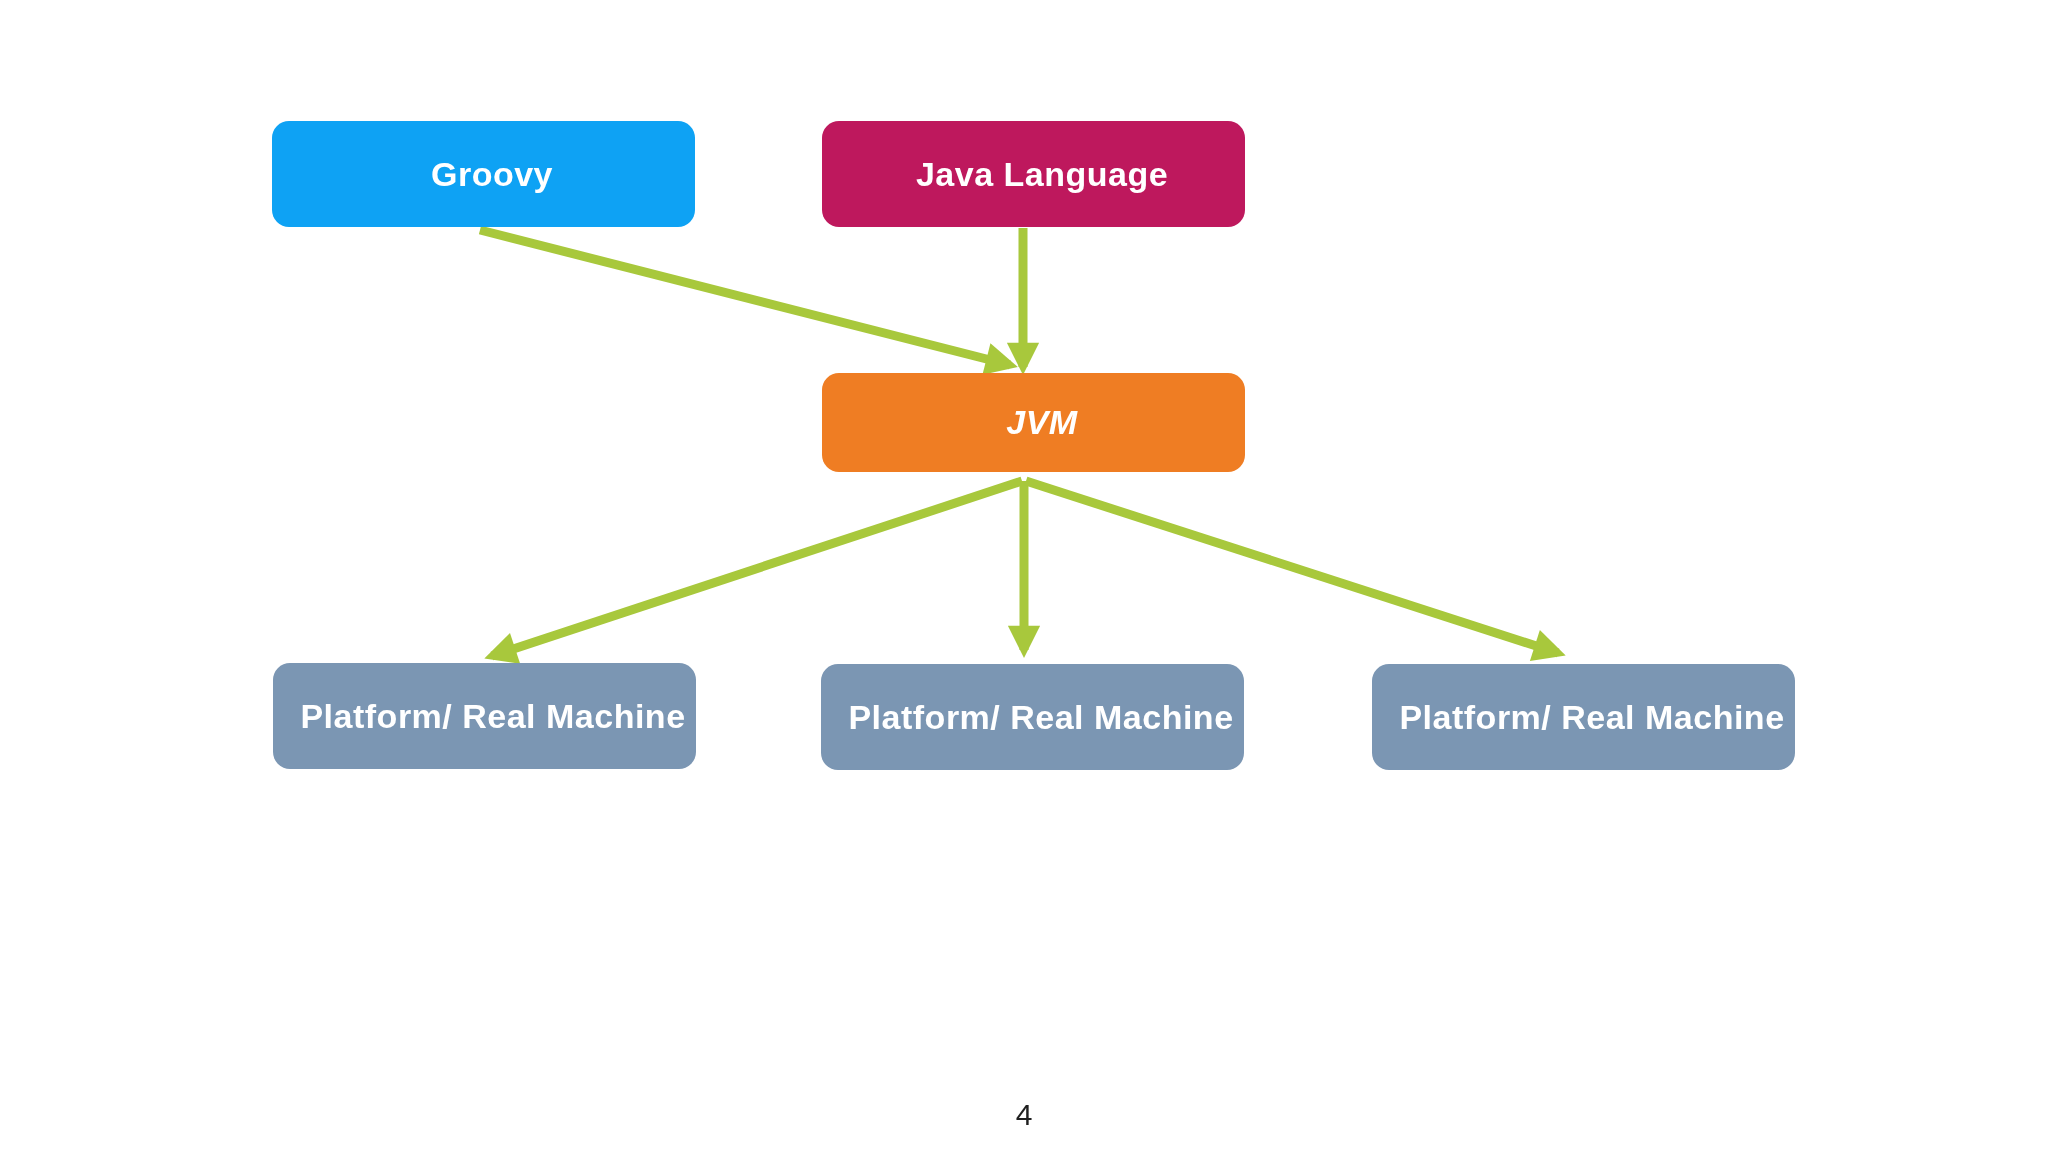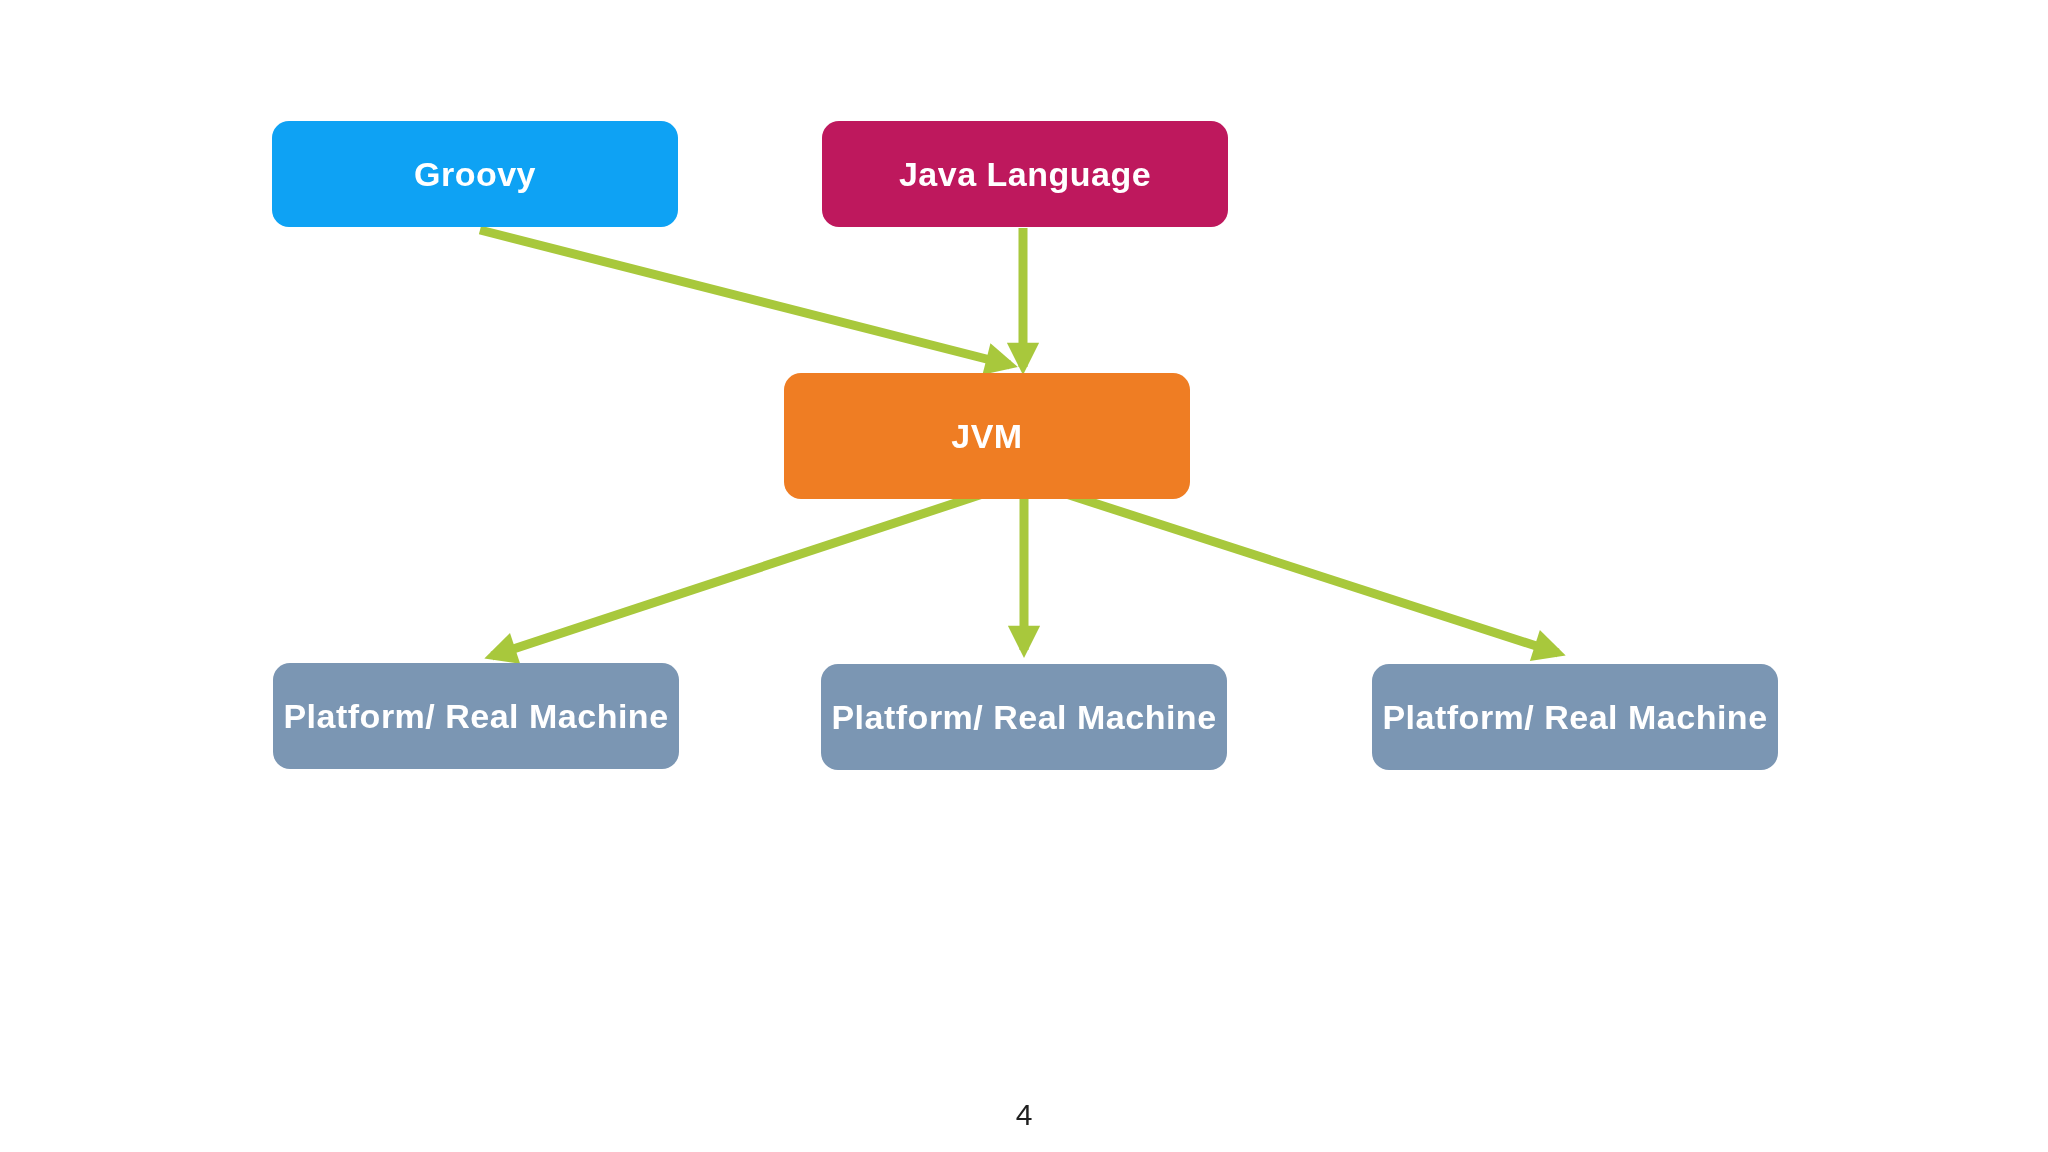--- a/index.html
+++ b/index.html
@@ -18,31 +18,32 @@
     overflow: hidden;
   }
   .node {
     position: absolute;
     width: 406px;
     height: 106px;
     border-radius: 17px;
     display: flex;
     align-items: center;
     justify-content: center;
+    padding-left: 17px;
   }
   .node-label {
     color: #ffffff;
     font-size: 34px;
     font-weight: 600;
     letter-spacing: 0.5px;
     white-space: nowrap;
   }
   .node-groovy      { left: 272px;  top: 121px; }
   .node-java        { left: 822px;  top: 121px; }
-  .node-jvm         { left: 784px;  top: 373px; height: 126px; }
+  .node-jvm         { left: 822px;  top: 373px; height: 99px; font-style: italic; }
   .node-platform-1  { left: 273px;  top: 663px; }
   .node-platform-2  { left: 821px;  top: 664px; }
   .node-platform-3  { left: 1372px; top: 664px; }
   .edges-layer {
     position: absolute;
     left: 0;
     top: 0;
     width: 2048px;
     height: 1152px;
     pointer-events: none;

